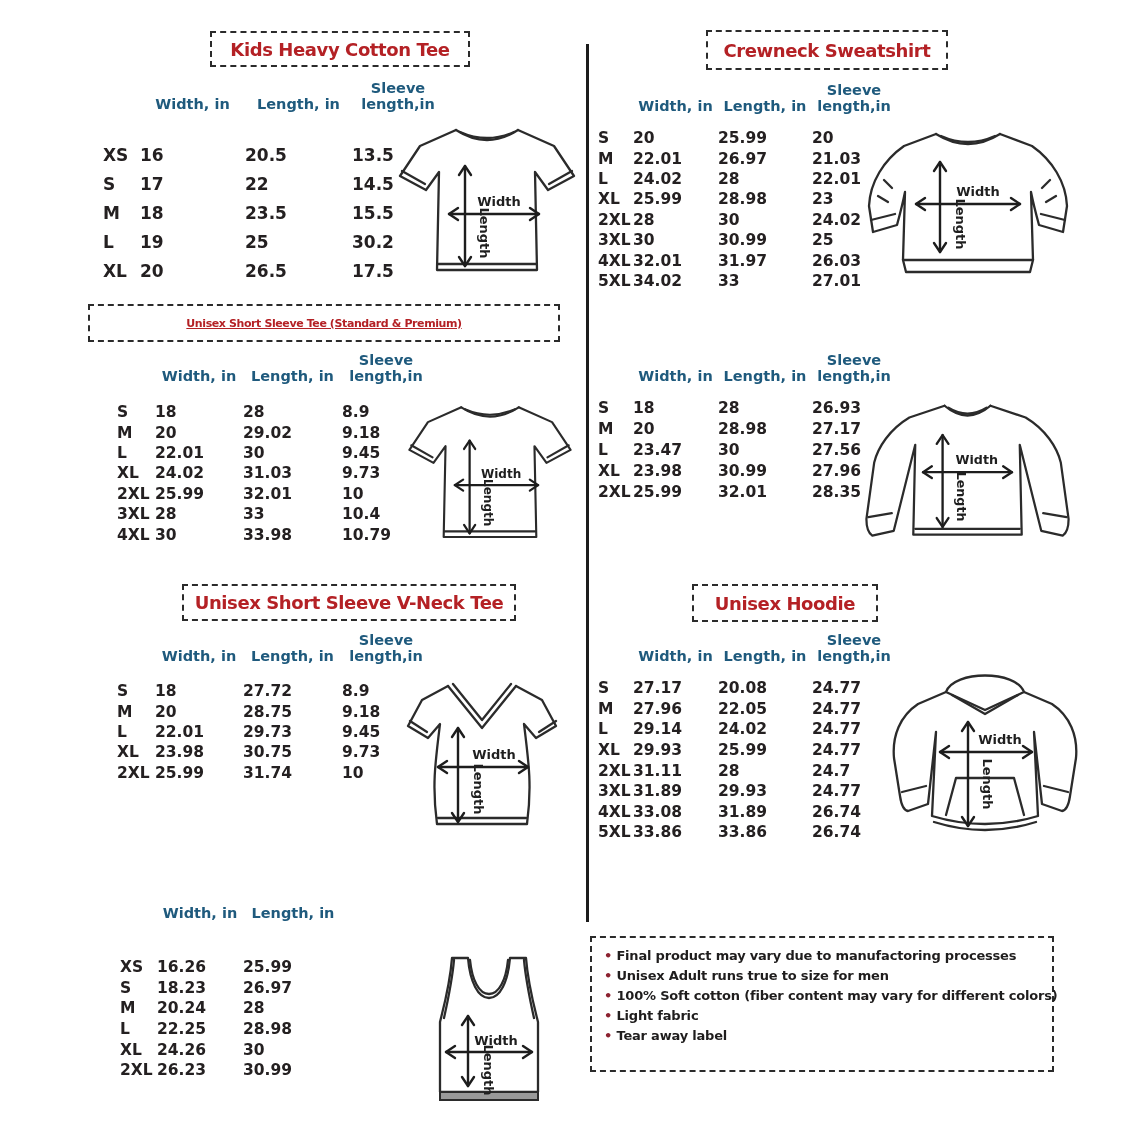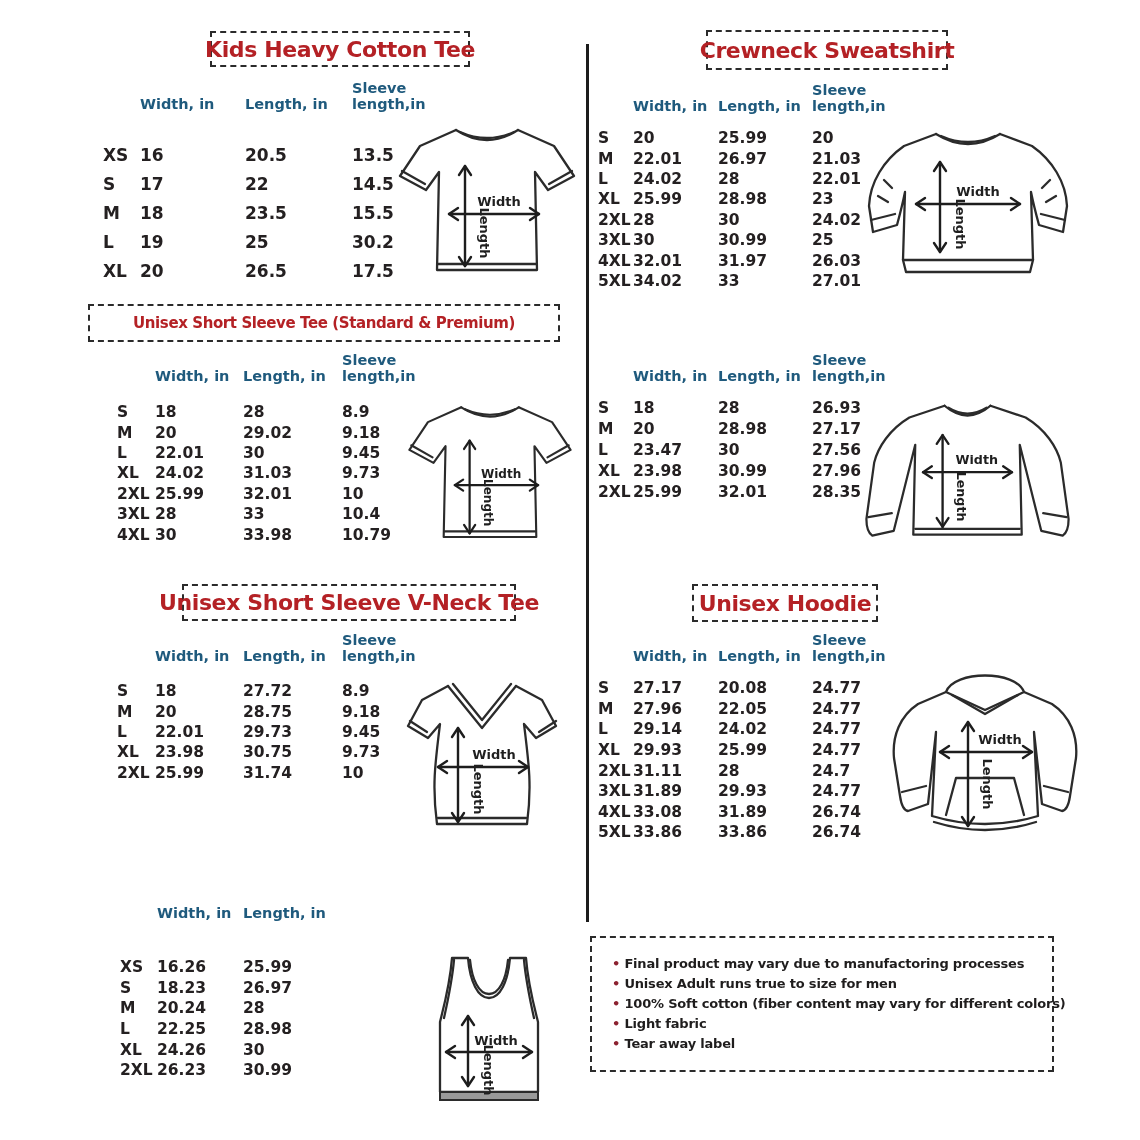--- a/index.html
+++ b/index.html
@@ -1,33 +1,33 @@
 <!DOCTYPE html>
 <html><head>
 <meta charset="utf-8">
 <style>
   html,body{margin:0;padding:0;background:#fff;}
   body{width:1140px;height:1140px;font-family:"DejaVu Sans",sans-serif;}
   .canvas{position:relative;width:1140px;height:1140px;background:#ffffff;overflow:hidden;}
   .divider{position:absolute;left:586px;top:44px;width:3px;height:878px;background:#1c1c1c;}
   .title-box{position:absolute;border:2px dashed #2b2b2b;color:#b42125;font-weight:bold;
     display:flex;align-items:center;justify-content:center;white-space:nowrap;background:#fff;
-    font-size:22px;letter-spacing:-0.4px;}
+    font-size:18px;letter-spacing:-0.4px;}
   .thead{position:absolute;display:grid;align-items:end;color:#1f5a7d;font-weight:bold;font-size:14.5px;}
-  .hcell{text-align:left;white-space:pre-line;line-height:1.12;}
+  .hcell{text-align:center;white-space:pre-line;line-height:1.12;}
   .tbody{position:absolute;display:grid;align-items:center;font-weight:bold;font-size:15.5px;color:#242021;}
   .cell{white-space:nowrap;}
   .illus{position:absolute;}
   .garment path{fill:#ffffff;stroke:#2b2b2b;stroke-width:2.3;stroke-linejoin:round;stroke-linecap:round;}
   .garment path.nf{fill:none;}
   .ar path{fill:none;stroke:#1d1d1d;stroke-width:2.4;stroke-linejoin:round;stroke-linecap:round;}
   .dlabel{font-family:"DejaVu Sans",sans-serif;font-weight:bold;font-size:13px;fill:#1f1f1f;}
   .notes-box{position:absolute;left:590px;top:936px;width:464px;height:136px;border:2px dashed #2b2b2b;
     box-sizing:border-box;padding:8px 12px;background:#fff;}
-  .notes-box ul{list-style:none;margin:8px;padding:0;}
+  .notes-box ul{list-style:none;margin:0;padding:0;}
   .notes-box li{font-size:13px;font-weight:bold;color:#1f1d1d;line-height:20px;letter-spacing:-0.2px;white-space:nowrap;}
   .notes-box li::before{content:"\2022  ";color:#8c2230;}
 </style>
 </head>
 <body>
 
 <div class="canvas">
 
   <div class="divider"></div>
 
@@ -142,21 +142,21 @@
         <path d="M63,74 L54,80 L63,86"></path>
         <path d="M149,74 L158,80 L149,86"></path>
       <path d="M78,38 L78,128"></path>
         <path d="M72,47 L78,38 L84,47"></path>
         <path d="M72,119 L78,128 L84,119"></path>
     </g>
     <text class="dlabel" x="116" y="72" text-anchor="middle">Width</text>
     <text class="dlabel" x="94" y="100" text-anchor="middle" transform="rotate(90 94 100)">Length</text>
   </svg>
 
-  <div class="title-box" style="left:88px;top:304px;width:468px;height:34px;font-size:15px;">Unisex Short Sleeve Tee (Standard &amp; Premium)</div>
+  <div class="title-box" style="left:88px;top:304px;width:468px;height:34px;font-size:11px;text-decoration:underline;">Unisex Short Sleeve Tee (Standard &amp; Premium)</div>
   <div class="thead" style="left:117px;top:352px;grid-template-columns:38px 88px 99px 88px;">
       <span class="hcell"></span>
       <span class="hcell">Width, in</span>
       <span class="hcell">Length, in</span>
       <span class="hcell">Sleeve
 length,in</span>
     </div>
   <div class="tbody" style="left:117px;top:402px;grid-template-columns:38px 88px 99px 88px;grid-auto-rows:20.4px;">
       <span class="cell size">S</span>
       <span class="cell">18</span>

